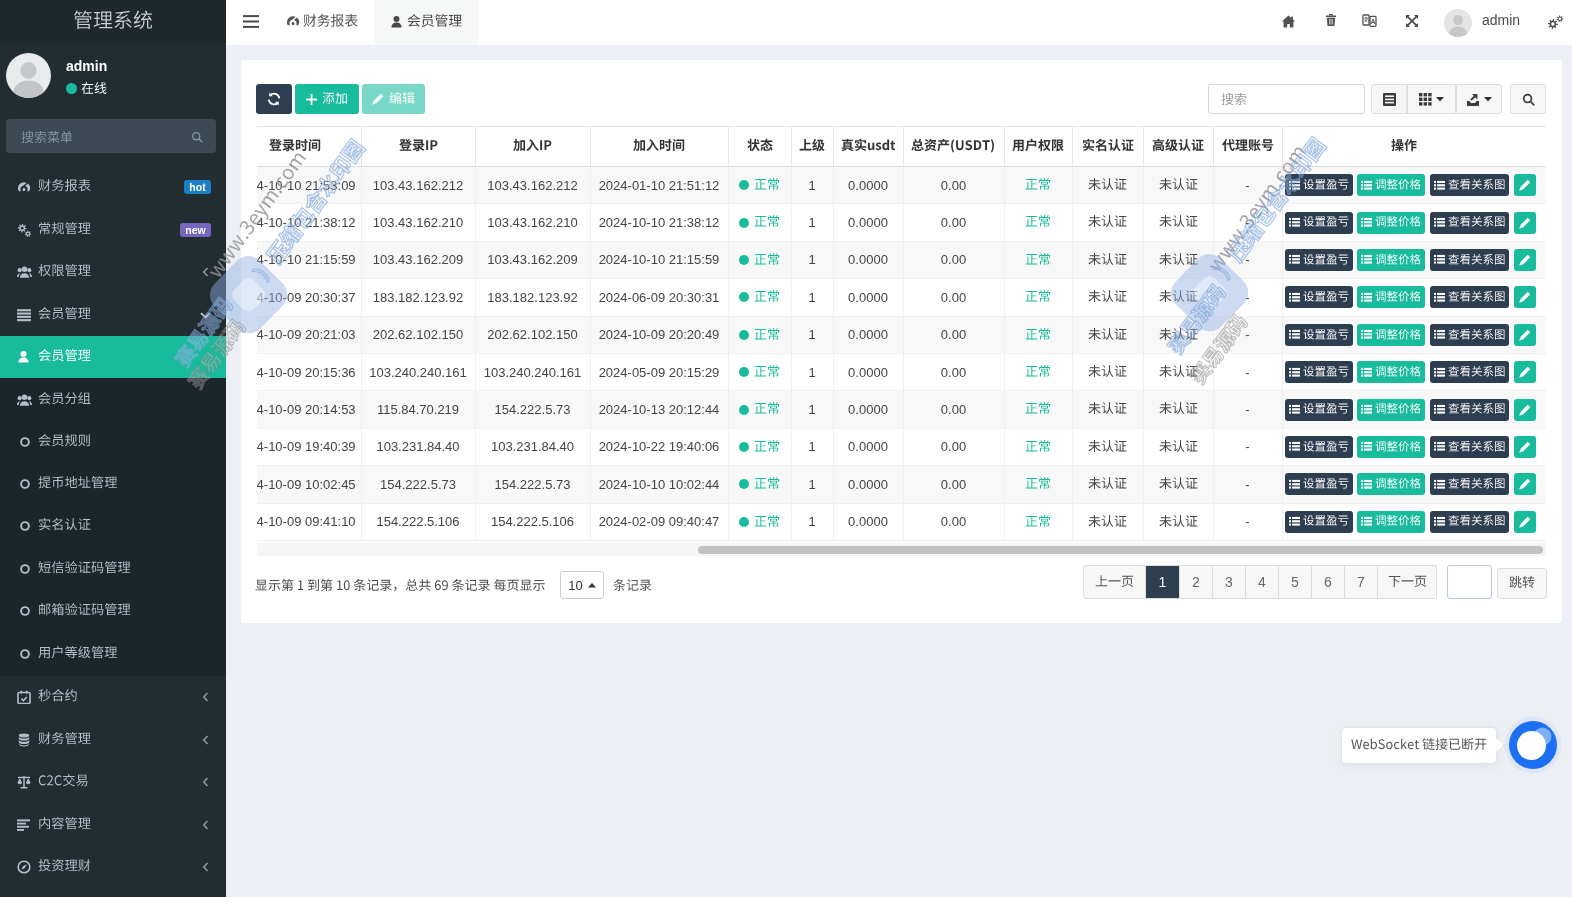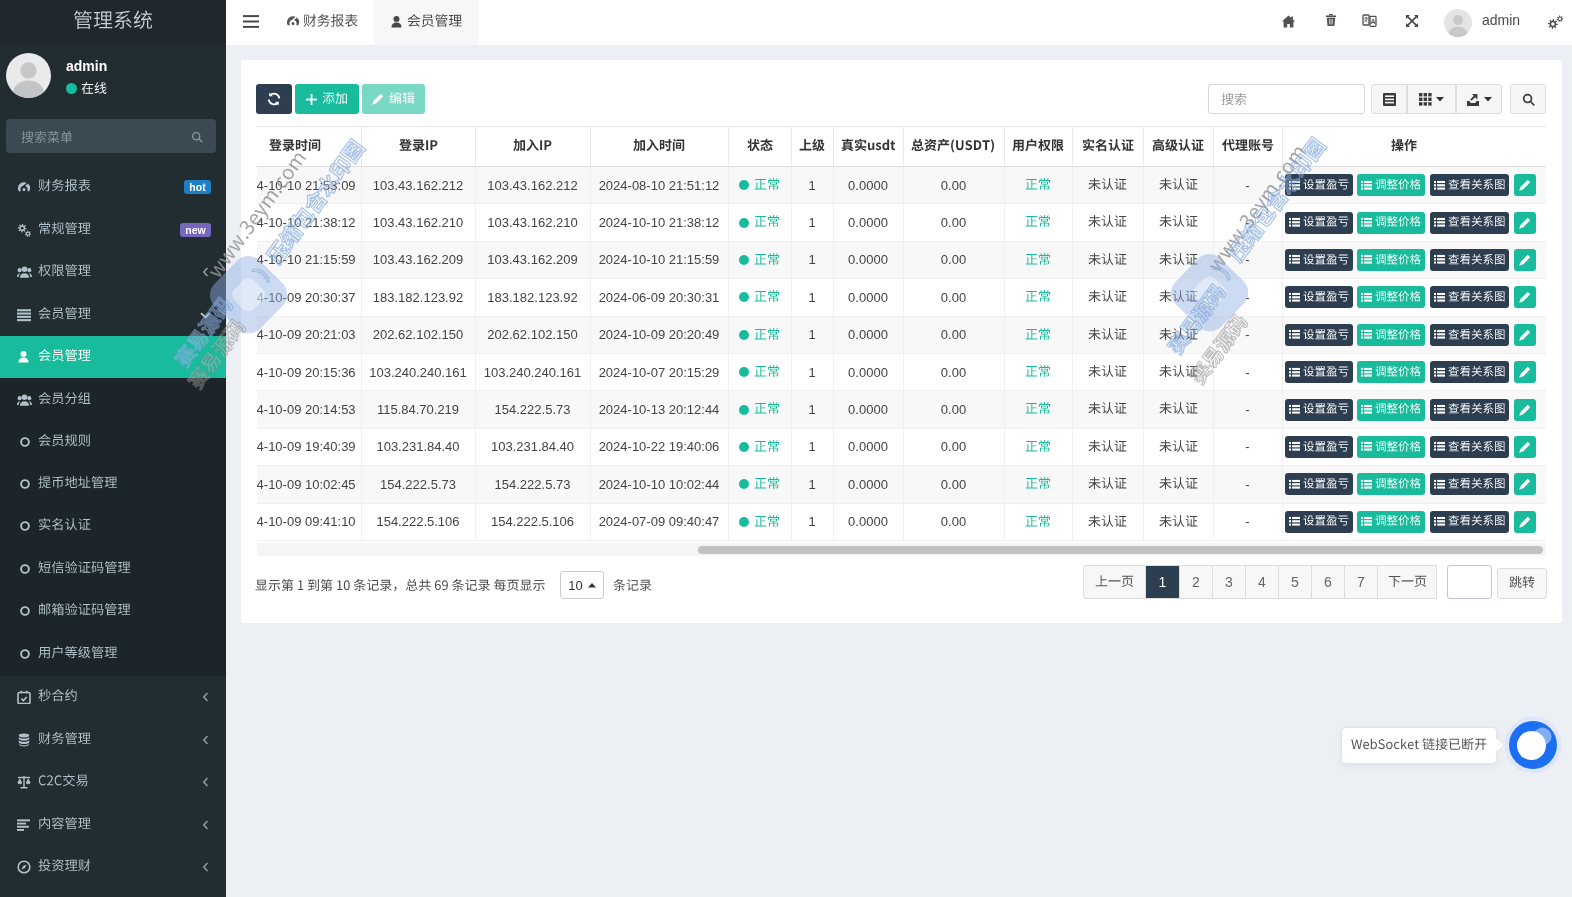--- a/index.html
+++ b/index.html
@@ -601,21 +601,21 @@
                 <span>2024-10-10 21:53:09</span>
               </div>
             </td>
             <td>
               <div style="display:flex;align-items:center;justify-content:center;height:100%;">103.43.162.212</div>
             </td>
             <td>
               <div style="display:flex;align-items:center;justify-content:center;height:100%;">103.43.162.212</div>
             </td>
             <td>
-              <div style="display:flex;align-items:center;justify-content:center;height:100%;">2024-08-10 21:51:12</div>
+              <div style="display:flex;align-items:center;justify-content:center;height:100%;">2024-01-10 21:51:12</div>
             </td>
             <td>
               <div style="display:flex;align-items:center;justify-content:center;height:100%;">
                 <span style="width:10px;height:10px;border-radius:50%;background:#18bc9c;margin-right:5px;flex:none"></span>
                 <svg width="26.0" height="16.4" viewBox="0 -11.96 26.0 16.38" style="display:block;color:#18bc9c;">
                   <use href="#t37"></use>
                 </svg>
               </div>
             </td>
             <td>
@@ -1126,21 +1126,21 @@
                 <span>2024-10-09 20:15:36</span>
               </div>
             </td>
             <td>
               <div style="display:flex;align-items:center;justify-content:center;height:100%;">103.240.240.161</div>
             </td>
             <td>
               <div style="display:flex;align-items:center;justify-content:center;height:100%;">103.240.240.161</div>
             </td>
             <td>
-              <div style="display:flex;align-items:center;justify-content:center;height:100%;">2024-10-07 20:15:29</div>
+              <div style="display:flex;align-items:center;justify-content:center;height:100%;">2024-05-09 20:15:29</div>
             </td>
             <td>
               <div style="display:flex;align-items:center;justify-content:center;height:100%;">
                 <span style="width:10px;height:10px;border-radius:50%;background:#18bc9c;margin-right:5px;flex:none"></span>
                 <svg width="26.0" height="16.4" viewBox="0 -11.96 26.0 16.38" style="display:block;color:#18bc9c;">
                   <use href="#t37"></use>
                 </svg>
               </div>
             </td>
             <td>
@@ -1546,21 +1546,21 @@
                 <span>2024-10-09 09:41:10</span>
               </div>
             </td>
             <td>
               <div style="display:flex;align-items:center;justify-content:center;height:100%;">154.222.5.106</div>
             </td>
             <td>
               <div style="display:flex;align-items:center;justify-content:center;height:100%;">154.222.5.106</div>
             </td>
             <td>
-              <div style="display:flex;align-items:center;justify-content:center;height:100%;">2024-07-09 09:40:47</div>
+              <div style="display:flex;align-items:center;justify-content:center;height:100%;">2024-02-09 09:40:47</div>
             </td>
             <td>
               <div style="display:flex;align-items:center;justify-content:center;height:100%;">
                 <span style="width:10px;height:10px;border-radius:50%;background:#18bc9c;margin-right:5px;flex:none"></span>
                 <svg width="26.0" height="16.4" viewBox="0 -11.96 26.0 16.38" style="display:block;color:#18bc9c;">
                   <use href="#t37"></use>
                 </svg>
               </div>
             </td>
             <td>

